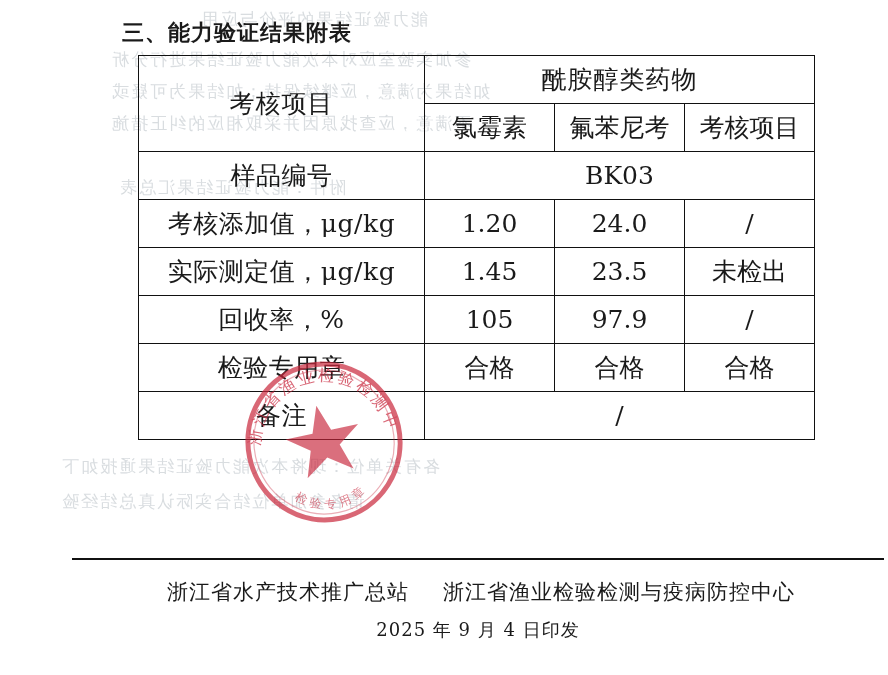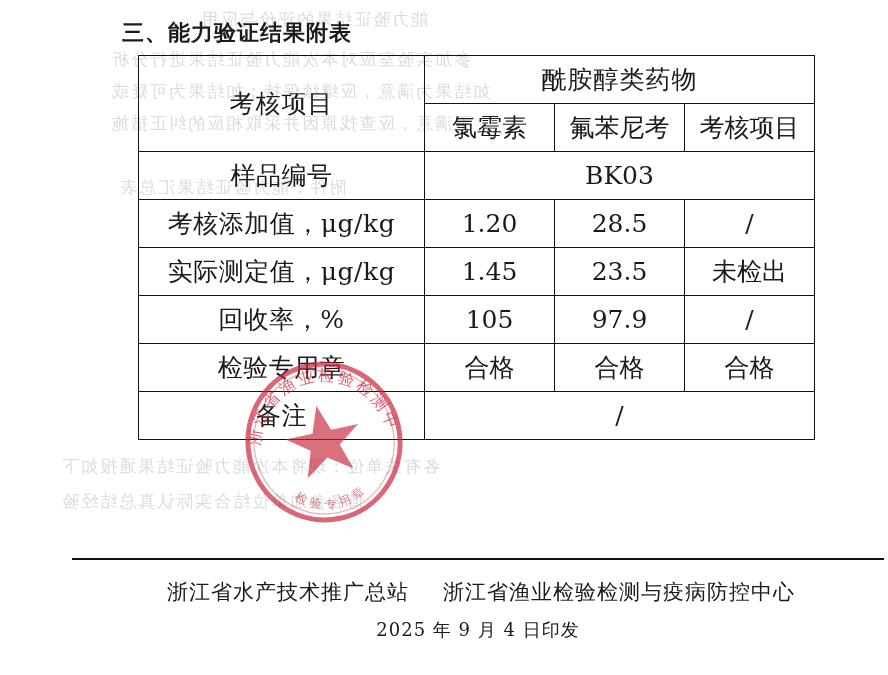--- a/index.html
+++ b/index.html
@@ -172,21 +172,21 @@
       </tr>
 
       <tr>
         <td class="row-label">样品编号</td>
         <td class="num" colspan="3">BK03</td>
       </tr>
 
       <tr>
         <td class="row-label">考核添加值，μg/kg</td>
         <td class="num">1.20</td>
-        <td class="num">28.5</td>
+        <td class="num">24.0</td>
         <td class="num">/</td>
       </tr>
 
       <tr>
         <td class="row-label">实际测定值，μg/kg</td>
         <td class="num">1.45</td>
         <td class="num">23.5</td>
         <td class="num">未检出</td>
       </tr>
 

